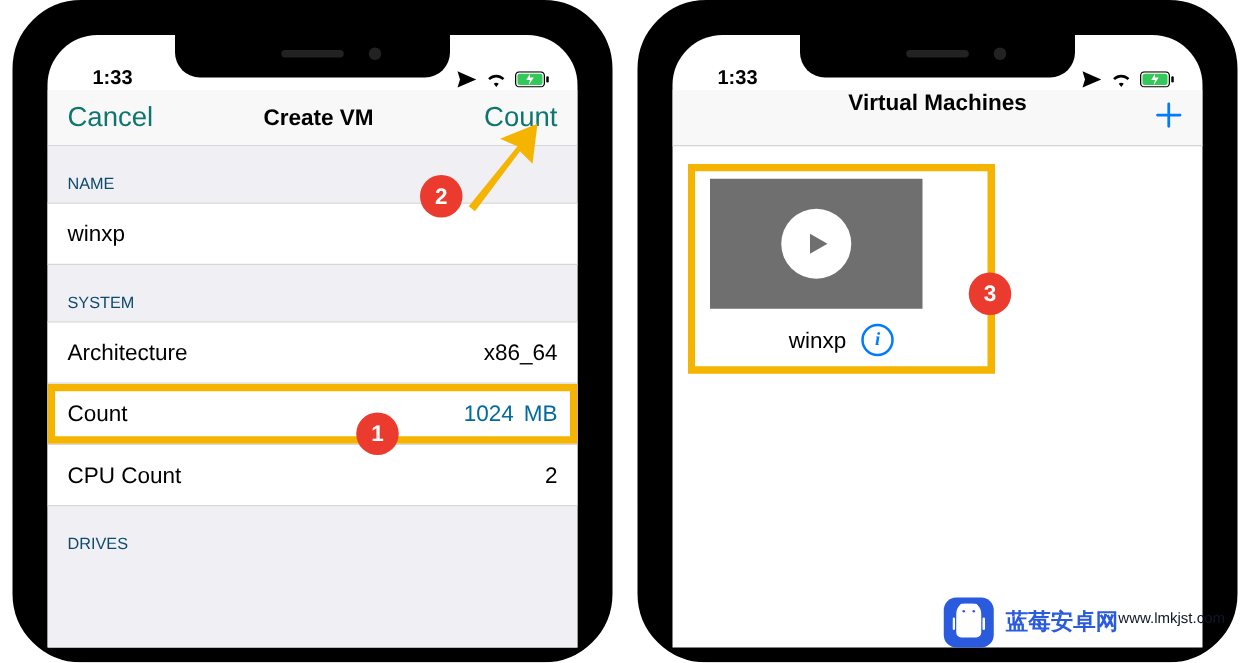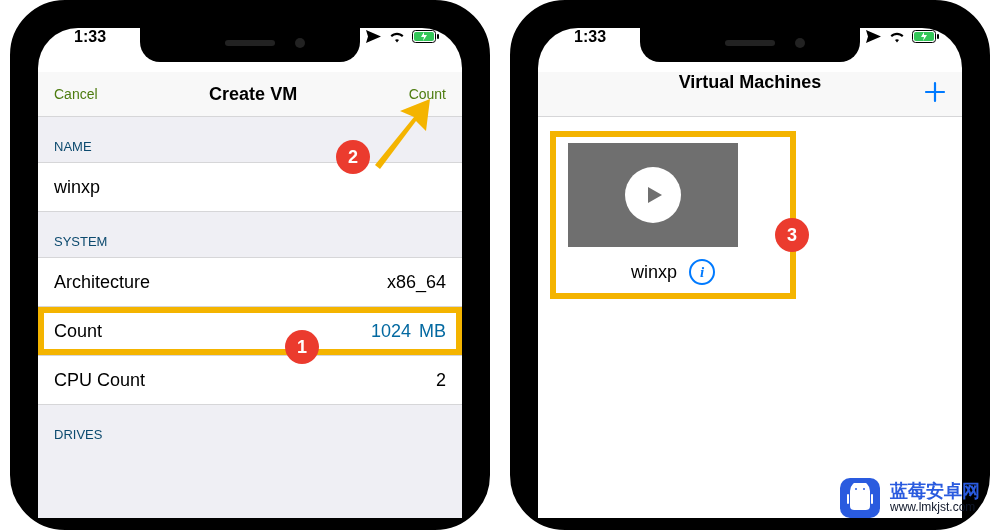--- a/index.html
+++ b/index.html
@@ -8,29 +8,29 @@
   
   .phone{position:absolute;top:0;width:480px;height:530px}
   .phone.left{left:10px}
   .phone.right{right:10px}
   .bezel{position:absolute;inset:0;border:12px solid #000;border-radius:55px;background:#000;box-sizing:border-box}
   .screen{position:absolute;left:16px;right:16px;top:16px;bottom:0;background:#fff;border-top-left-radius:40px;border-top-right-radius:40px;overflow:hidden}
   .notch{position:absolute;left:50%;top:0;width:220px;height:34px;background:#000;border-bottom-left-radius:20px;border-bottom-right-radius:20px;transform:translateX(-50%);z-index:10}
   .notch .speaker{position:absolute;left:50%;top:12px;width:50px;height:6px;background:#222;border-radius:3px;transform:translateX(-50%)}
   .notch .cam{position:absolute;left:calc(50% + 45px);top:10px;width:10px;height:10px;background:#222;border-radius:50%}
 
-  .status-bar{position:relative;height:44px;display:flex;align-items:flex-start;justify-content:space-between;padding:0 22px;font-size:16px;font-weight:600}
+  .status-bar{position:relative;height:44px;display:flex;align-items:flex-end;justify-content:space-between;padding:0 22px;font-size:16px;font-weight:600}
   .status-time{padding-left:14px}
   .status-icons{display:flex;align-items:center;gap:6px}
   .status-icons svg{display:block}
 
   
   .navbar{height:44px;display:flex;align-items:center;justify-content:space-between;padding:0 16px;border-bottom:1px solid #d6d6d8;background:#f8f8f8}
   .nav-title{font-size:18px;font-weight:700}
-  .nav-link{font-size:14px;color:#4d7c0f}
+  .nav-link{font-size:22px;color:#0f766e}
   
   .form{background:#efeff4;height:100%}
   .sec-header{font-size:13px;color:#0c4a6e;padding:22px 16px 8px;text-transform:uppercase}
   .row{display:flex;align-items:center;justify-content:space-between;height:48px;padding:0 16px;background:#fff;border-top:1px solid #d6d6d8;border-bottom:1px solid #d6d6d8;font-size:18px}
   .row + .row{border-top:none}
   .row .label{color:#000}
   .row .value{color:#000}
   .row .value.unit span{margin-left:8px;color:#0369a1}
 
   .hl-orange{box-shadow:inset 0 0 0 6px #f4b400}
@@ -44,21 +44,21 @@
   .card{width:210px;position:relative}
   .card.hl{box-shadow:inset 0 0 0 6px #f4b400;padding:12px 18px 14px}
   .thumb{width:170px;height:104px;background:#6f6f6f;display:flex;align-items:center;justify-content:center;position:relative}
   .play{width:56px;height:56px;border-radius:50%;background:#fff;display:flex;align-items:center;justify-content:center}
   .card-label{margin-top:12px;text-align:center;font-size:18px;display:flex;align-items:center;justify-content:center;gap:12px}
   .info-icon{width:22px;height:22px;border:2px solid #007aff;border-radius:50%;color:#007aff;display:inline-flex;align-items:center;justify-content:center;font-family:Georgia,serif;font-size:15px;font-style:italic;font-weight:700}
 
   
   .watermark{position:absolute;right:20px;bottom:12px;display:flex;align-items:center;gap:10px;z-index:30}
   .wm-logo{width:40px;height:40px;background:#2a5bdf;border-radius:10px;display:flex;align-items:center;justify-content:center}
-  .wm-text{display:flex;flex-direction:column;line-height:1.1}
+  .wm-text{display:flex;line-height:1.1}
   .wm-title{font-size:18px;font-weight:700;color:#2a5bdf}
   .wm-url{font-size:12px;color:#0f172a}
 </style>
 </head>
 <body>
 
 <div class="stage">
 
   <div class="phone left">
     <div class="bezel">

